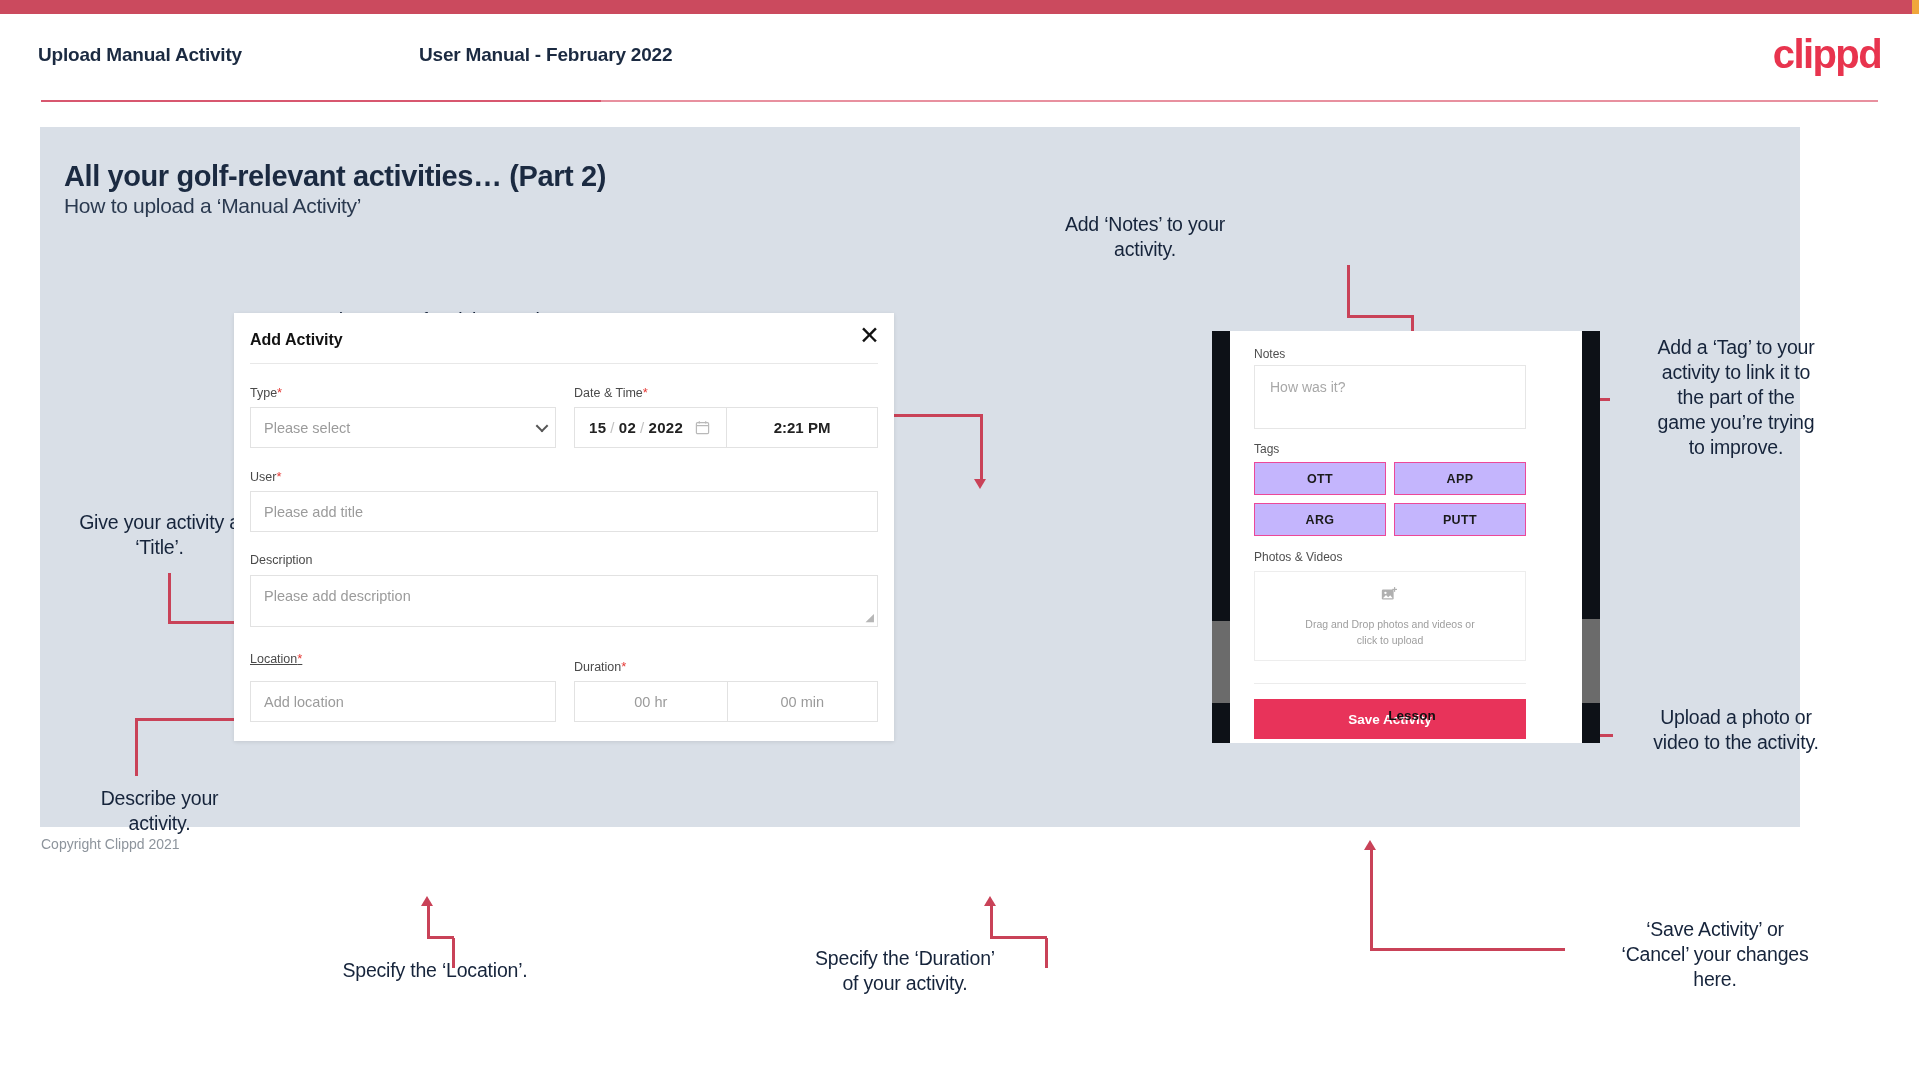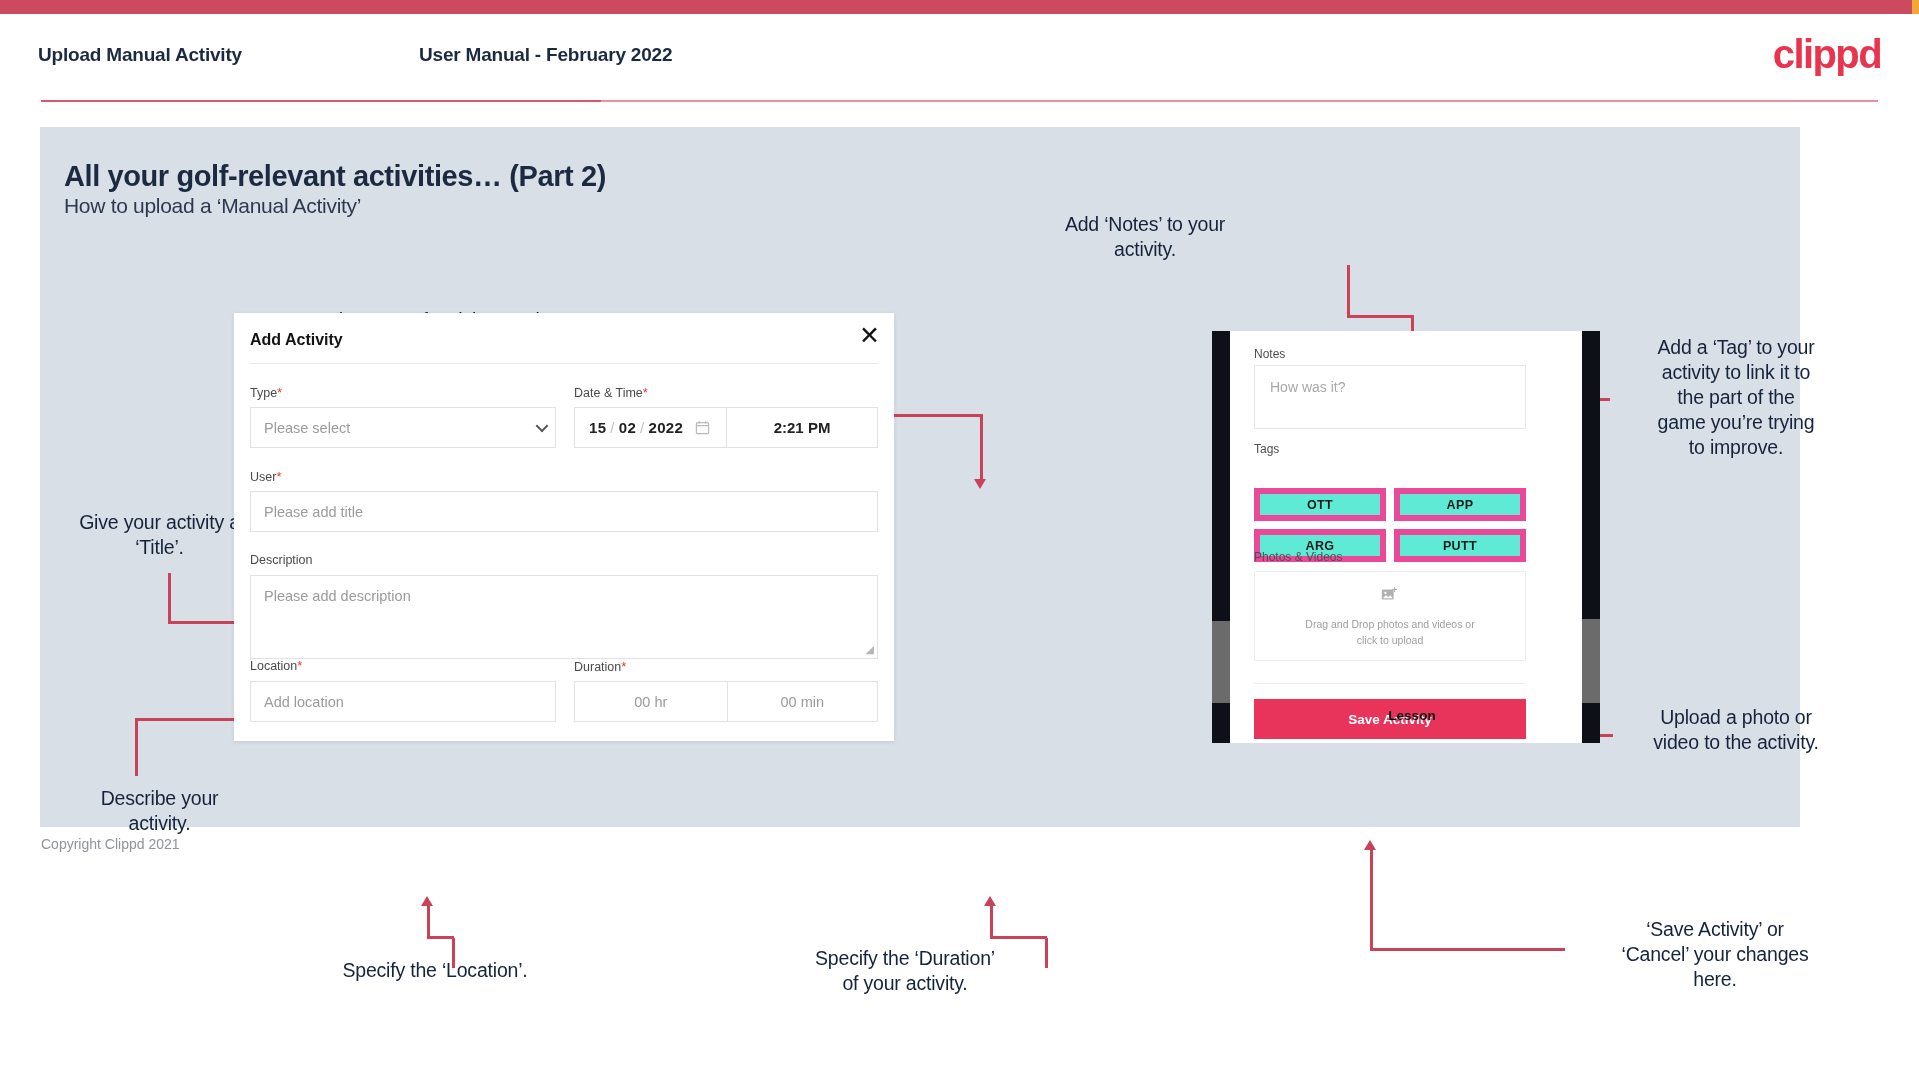--- a/index.html
+++ b/index.html
@@ -142,23 +142,23 @@
   .bez { position: absolute; background: #0d1117; width: 18px; }
   .bez-btn { position: absolute; background: #6b6b6b; width: 18px; }
   .screen {
     position: absolute; left: 18px; top: 0; width: 352px; height: 412px;
     background: #ffffff; overflow: hidden;
   }
   .p-label { position: absolute; font-size: 12px; color: #4f4f4f; }
   .p-box { position: absolute; border: 1px solid #e6e6e6; background: #fff; }
   .p-ph { position: absolute; font-size: 14px; color: #a8a8a8; }
   .tag {
-    position: absolute; border: 6px solid #ec4899; background: #5eead4;
+    position: absolute; border: 1px solid #ec4899; background: #c4b5fd;
     display: flex; align-items: center; justify-content: center;
-    font-size: 12.5px; font-weight: 700; color: #1b1b1b; letter-spacing: .4px; margin-top: 26px;
+    font-size: 12.5px; font-weight: 700; color: #1b1b1b; letter-spacing: .4px;
   }
   .drop {
     position: absolute; border: 1px solid #ededed; background:#fff;
     display: flex; flex-direction: column; align-items: center; justify-content: center;
     gap: 8px;
   }
   .drop-txt { font-size: 10.5px; color: #9e9e9e; text-align:center; line-height: 15px; }
   .p-rule { position:absolute; height:1px; background:#ececec; }
   .save-btn {
     position: absolute; background: #e8335a;
@@ -307,26 +307,26 @@
     <div class="fld-label" style="left:16px; top:156px;">
       <span>User</span><span class="req">*</span>
     </div>
     <div class="inp" style="left:16px; top:178px; width:628px; height:41px;">
       <span>Please add title</span>
     </div>
 
     <div class="fld-label" style="left:16px; top:240px;">
       <span>Description</span>
     </div>
-    <div class="inp" style="left:16px; top:262px; width:628px; height:84px; align-items:flex-start; padding-top:12px;">
+    <div class="inp" style="left:16px; top:262px; width:628px; height:52px; align-items:flex-start; padding-top:12px;">
       <span>Please add description</span>
       <span class="ta-resize">◢</span>
     </div>
 
-    <div class="fld-label" style="left:16px; top:345px;">
+    <div class="fld-label" style="left:16px; top:338px;text-decoration:underline;">
       <span>Location</span><span class="req">*</span>
     </div>
     <div class="inp" style="left:16px; top:368px; width:306px; height:41px;">
       <span>Add location</span>
     </div>
 
     <div class="fld-label" style="left:340px; top:346px;">
       <span>Duration</span><span class="req">*</span>
     </div>
     <div class="durwrap" style="left:340px; top:368px; width:304px; height:41px;">

